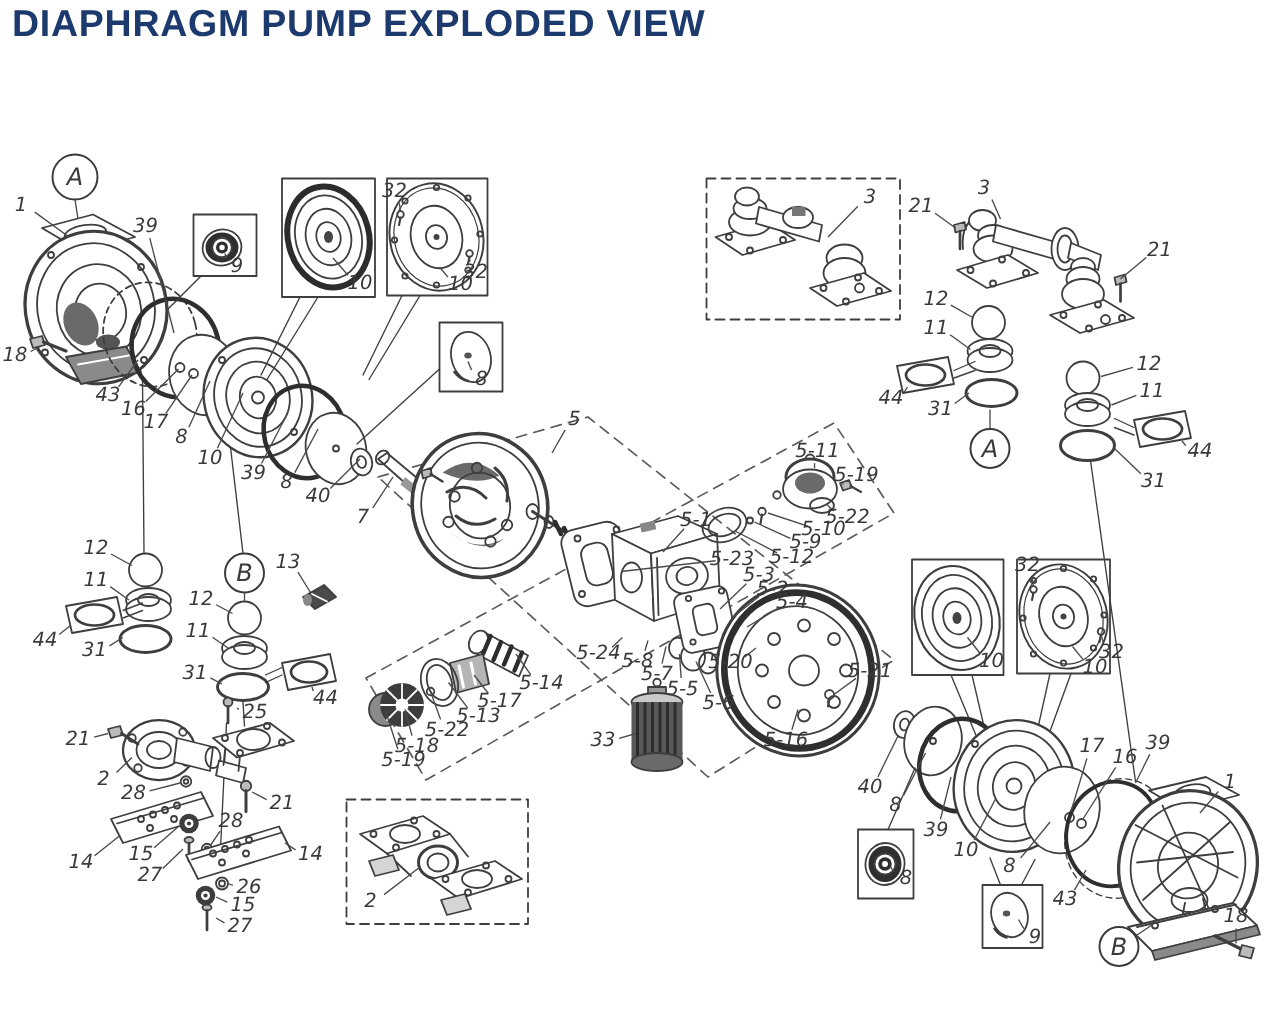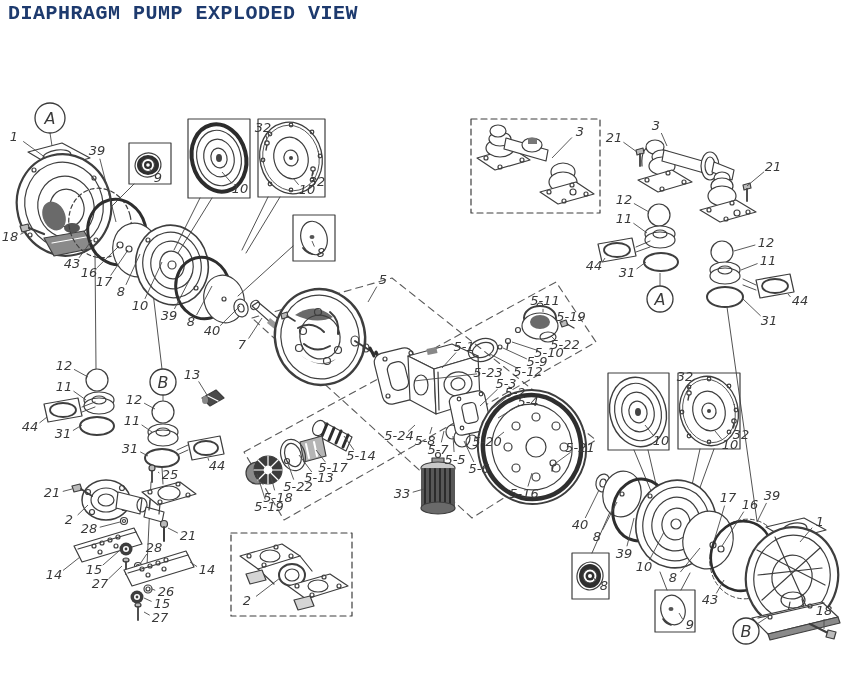--- a/index.html
+++ b/index.html
@@ -1,19 +1,19 @@
 <!DOCTYPE html>
 <html><head>
 <meta charset="utf-8">
 <style>
   html,body{margin:0;padding:0;background:#fff;}
   .page{position:relative;width:858px;height:677px;background:#fff;overflow:hidden;
         font-family:"Liberation Sans",sans-serif;}
-  .page-title{position:absolute;left:8px;top:2px;margin:0;font-size:20px;font-weight:700;
-        letter-spacing:.5px;color:#1d3a6e;font-family:Liberation Mono, monospace;}
+  .page-title{position:absolute;left:8px;top:2px;margin:0;font-size:25px;font-weight:700;
+        letter-spacing:.5px;color:#1d3a6e;font-family:Liberation Sans, sans-serif;}
   svg{position:absolute;left:0;top:0;}
   svg text.callout{font:italic 13px "DejaVu Sans",sans-serif;fill:#3a3a3a;
         text-anchor:middle;dominant-baseline:middle;}
   svg text.marker-letter{font:italic 16px "DejaVu Sans",sans-serif;fill:#3a3a3a;
         text-anchor:middle;dominant-baseline:middle;}
   .leader{stroke:#4a4a4a;stroke-width:.9;fill:none;}
 </style>
 </head>
 <body>
 

